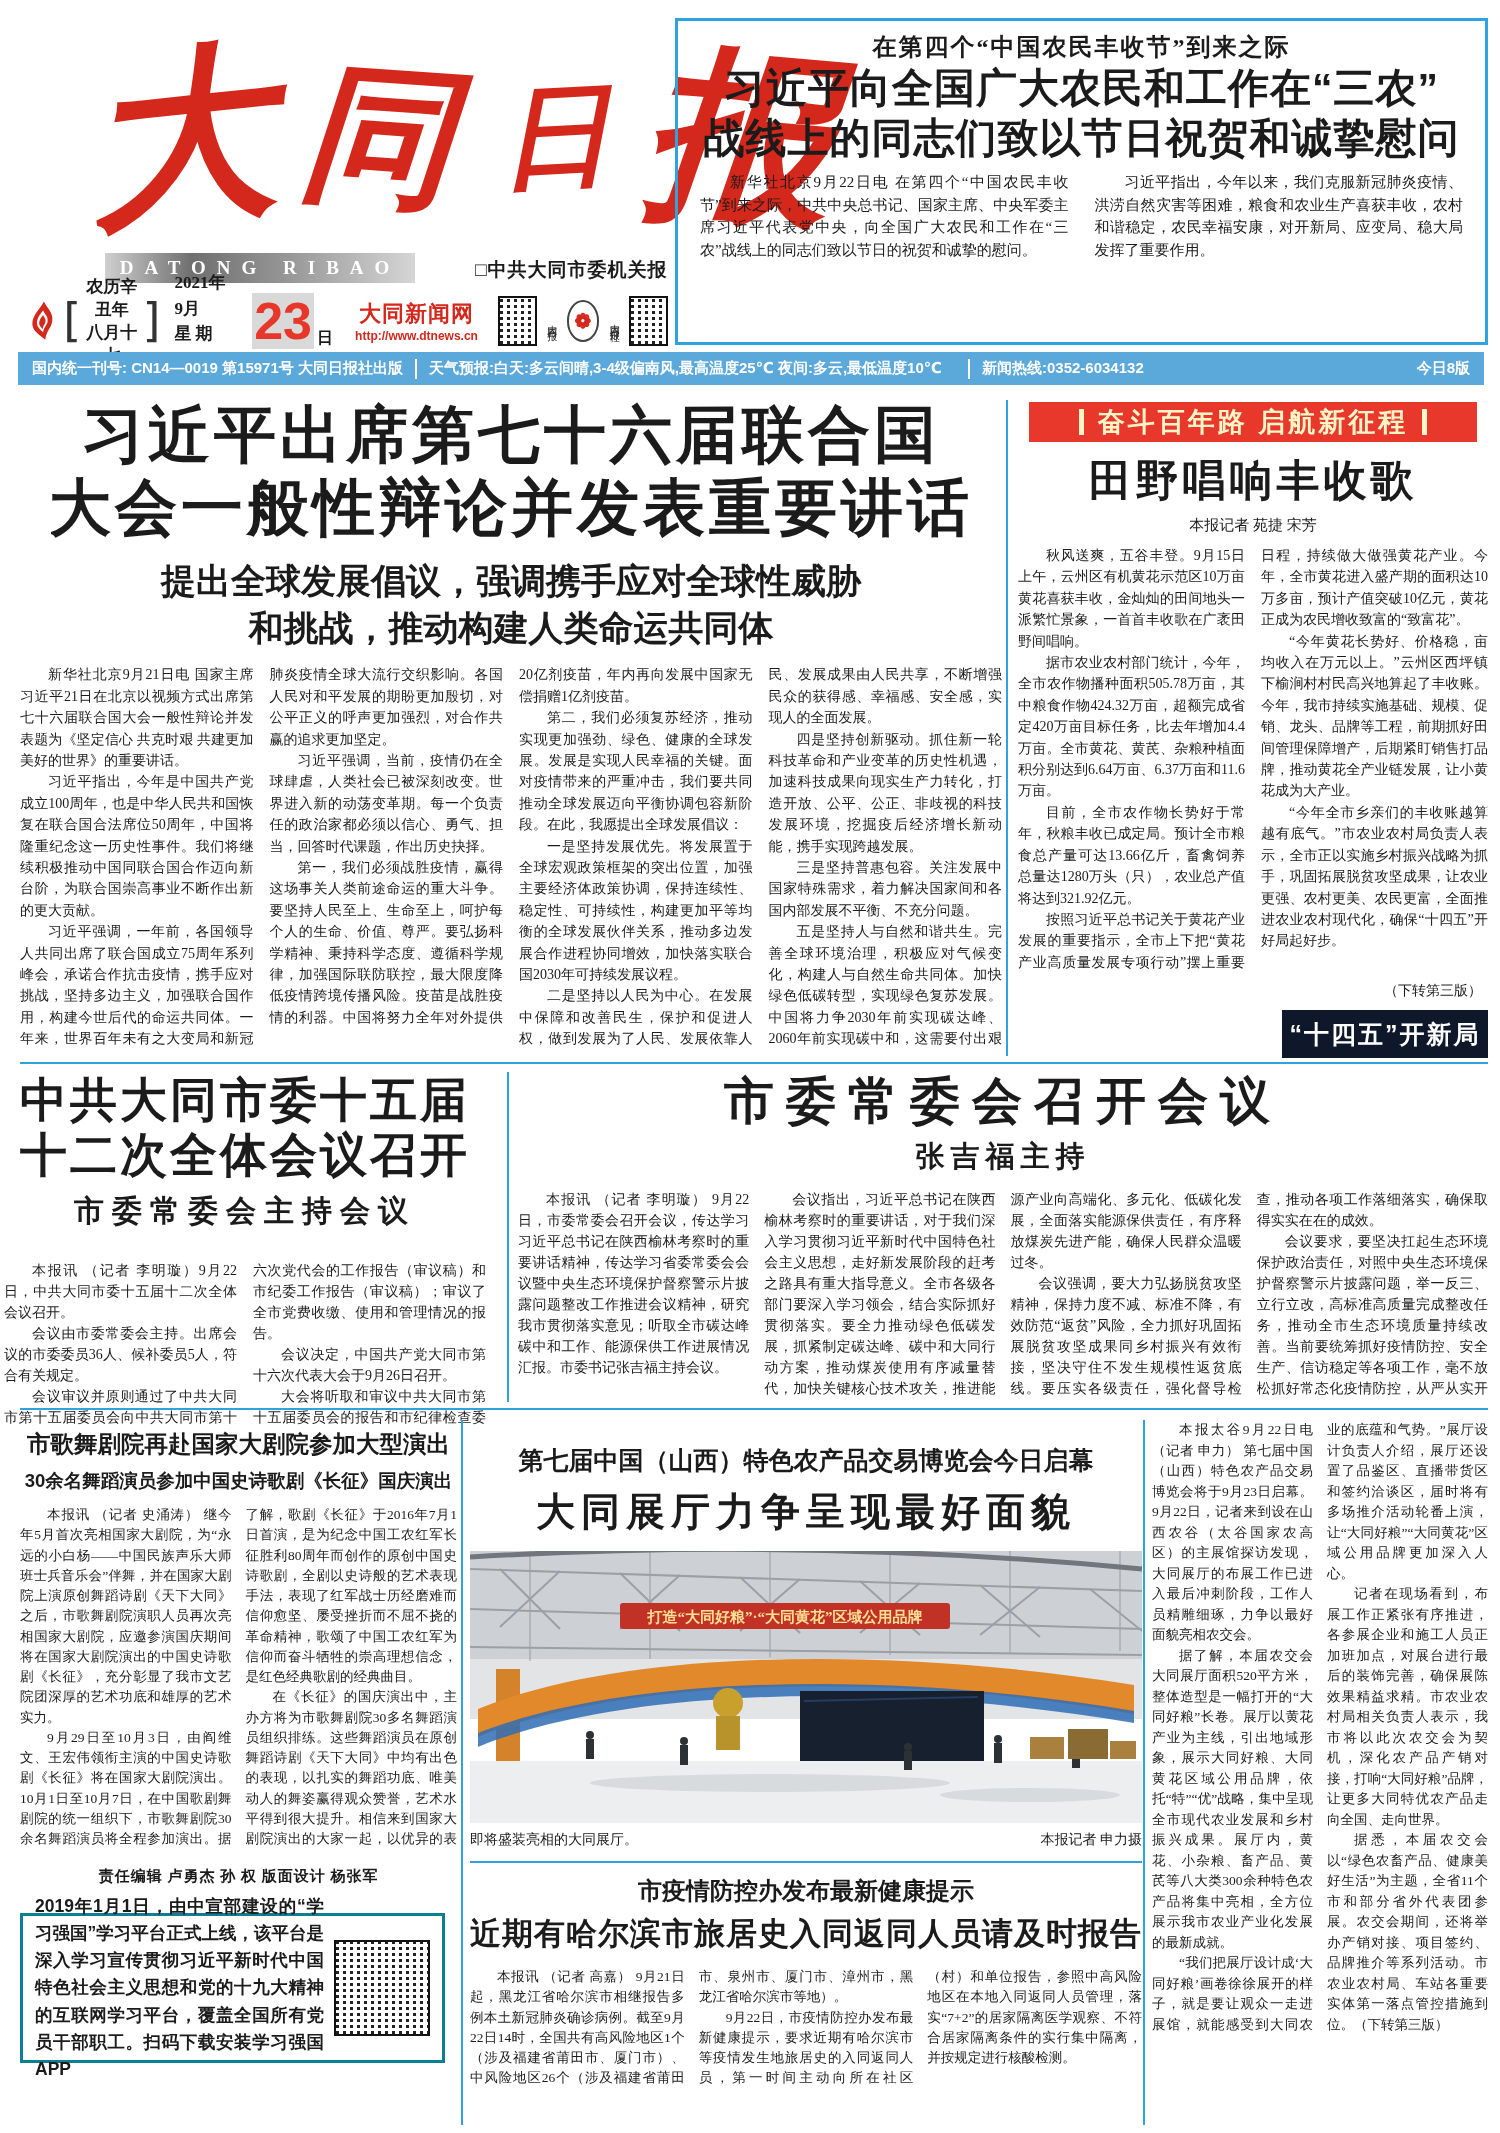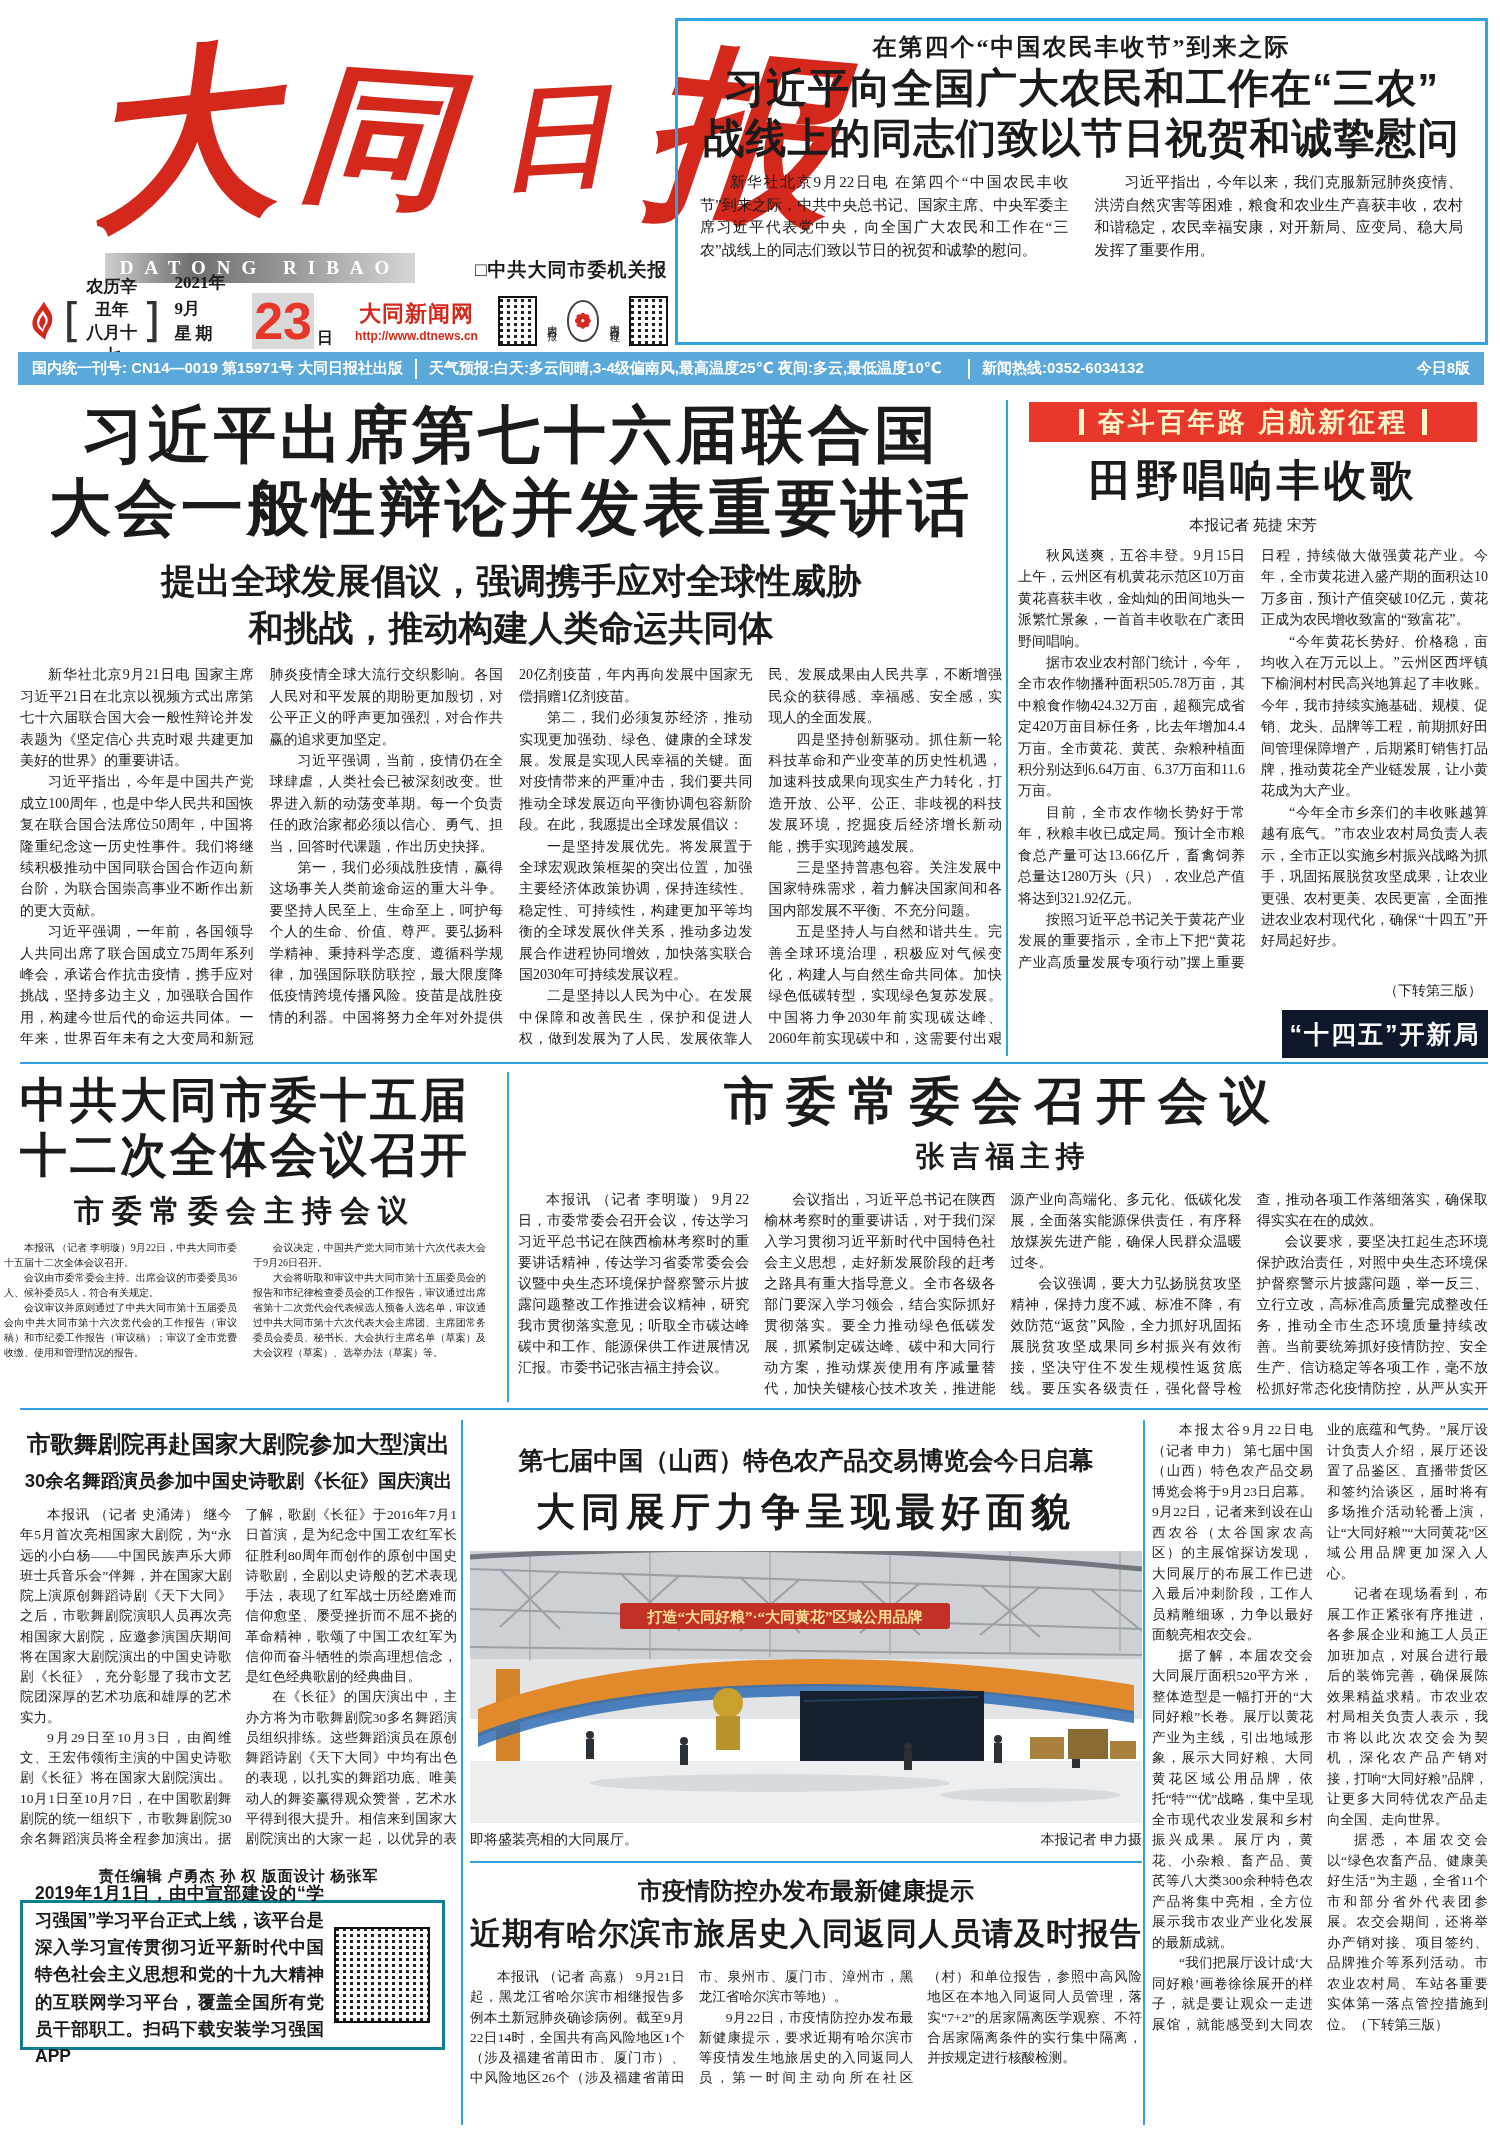--- a/index.html
+++ b/index.html
@@ -178,21 +178,21 @@
   <div class="abs jumpnote" style="right:6px;bottom:58px;">（下转第三版）</div>
   <div class="abs redlabel" style="right:0;bottom:0;width:206px;height:48px;">“十四五”开新局</div>
 </div>
 
 <div class="abs hrule" style="left:20px;top:1062px;width:1468px;"></div>
 
 <div class="abs" style="left:4px;top:1072px;width:482px;">
   <div class="bighead" style="font-size:47px;letter-spacing:3px;">中共大同市委十五届</div>
   <div class="bighead" style="font-size:47px;letter-spacing:3px;">十二次全体会议召开</div>
   <div class="serif" style="font-size:30px;font-weight:900;text-align:center;letter-spacing:8px;margin-top:8px;">市委常委会主持会议</div>
-  <div class="body-cols" style="column-count:2;column-gap:16px;font-size:10px;line-height:1.5;height:168px;margin-top:8px;">
+  <div class="body-cols" style="column-count:2;column-gap:16px;font-size:14px;line-height:1.5;height:168px;margin-top:28px;">
       <p>本报讯 （记者 李明璇）9月22日，中共大同市委十五届十二次全体会议召开。</p>
       <p>会议由市委常委会主持。出席会议的市委委员36人、候补委员5人，符合有关规定。</p>
       <p>会议审议并原则通过了中共大同市第十五届委员会向中共大同市第十六次党代会的工作报告（审议稿）和市纪委工作报告（审议稿）；审议了全市党费收缴、使用和管理情况的报告。</p>
       <p>会议决定，中国共产党大同市第十六次代表大会于9月26日召开。</p>
       <p>大会将听取和审议中共大同市第十五届委员会的报告和市纪律检查委员会的工作报告，审议通过出席省第十二次党代会代表候选人预备人选名单，审议通过中共大同市第十六次代表大会主席团、主席团常务委员会委员、秘书长、大会执行主席名单（草案）及大会议程（草案）、选举办法（草案）等。</p>
     </div>
 </div>
 
 <div class="abs vrule" style="left:507px;top:1072px;height:330px;"></div>
 
@@ -211,21 +211,21 @@
 
 <div class="abs" style="left:20px;top:1420px;width:437px;">
   <div class="serif" style="font-size:23.5px;font-weight:900;text-align:center;margin-top:8px;">市歌舞剧院再赴国家大剧院参加大型演出</div>
   <div class="kicker2" style="font-size:18.5px;margin-top:8px;">30余名舞蹈演员参加中国史诗歌剧《长征》国庆演出</div>
   <div class="body-cols" style="column-count:2;column-gap:14px;font-size:13.5px;line-height:1.5;height:352px;margin-top:12px;">
       <p>本报讯 （记者 史涌涛） 继今年5月首次亮相国家大剧院，为“永远的小白杨——中国民族声乐大师班士兵音乐会”伴舞，并在国家大剧院上演原创舞蹈诗剧《天下大同》之后，市歌舞剧院演职人员再次亮相国家大剧院，应邀参演国庆期间将在国家大剧院演出的中国史诗歌剧《长征》，充分彰显了我市文艺院团深厚的艺术功底和雄厚的艺术实力。</p>
       <p>9月29日至10月3日，由阎维文、王宏伟领衔主演的中国史诗歌剧《长征》将在国家大剧院演出。10月1日至10月7日，在中国歌剧舞剧院的统一组织下，市歌舞剧院30余名舞蹈演员将全程参加演出。据了解，歌剧《长征》于2016年7月1日首演，是为纪念中国工农红军长征胜利80周年而创作的原创中国史诗歌剧，全剧以史诗般的艺术表现手法，表现了红军战士历经磨难而信仰愈坚、屡受挫折而不屈不挠的革命精神，歌颂了中国工农红军为信仰而奋斗牺牲的崇高理想信念，是红色经典歌剧的经典曲目。</p>
       <p>在《长征》的国庆演出中，主办方将为市歌舞剧院30多名舞蹈演员组织排练。这些舞蹈演员在原创舞蹈诗剧《天下大同》中均有出色的表现，以扎实的舞蹈功底、唯美动人的舞姿赢得观众赞誉，艺术水平得到很大提升。相信来到国家大剧院演出的大家一起，以优异的表现，展示大同文艺工作者的风采，弘扬红军战士不怕牺牲、前赴后继的精神。</p>
     </div>
   <div class="editors" style="margin-top:10px;">责任编辑  卢勇杰  孙  权   版面设计  杨张军</div>
-  <div class="xuexibox" style="width:425px;height:150px;margin-top:14px;">
+  <div class="xuexibox" style="width:425px;height:150px;margin-top:27px;">
     <div class="txt">2019年1月1日，由中宣部建设的“学习强国”学习平台正式上线，该平台是深入学习宣传贯彻习近平新时代中国特色社会主义思想和党的十九大精神的互联网学习平台，覆盖全国所有党员干部职工。扫码下载安装学习强国APP</div>
     <div class="qr" style="width:92px;height:92px;flex:0 0 92px;"></div>
   </div>
 </div>
 
 <div class="abs vrule" style="left:461px;top:1420px;height:705px;"></div>
 
 <div class="abs" style="left:470px;top:1420px;width:672px;">
   <div class="kicker2" style="font-size:25px;margin-top:24px;">第七届中国（山西）特色农产品交易博览会今日启幕</div>
   <div class="serif" style="font-size:39px;font-weight:900;text-align:center;letter-spacing:6px;margin-top:8px;">大同展厅力争呈现最好面貌</div>

